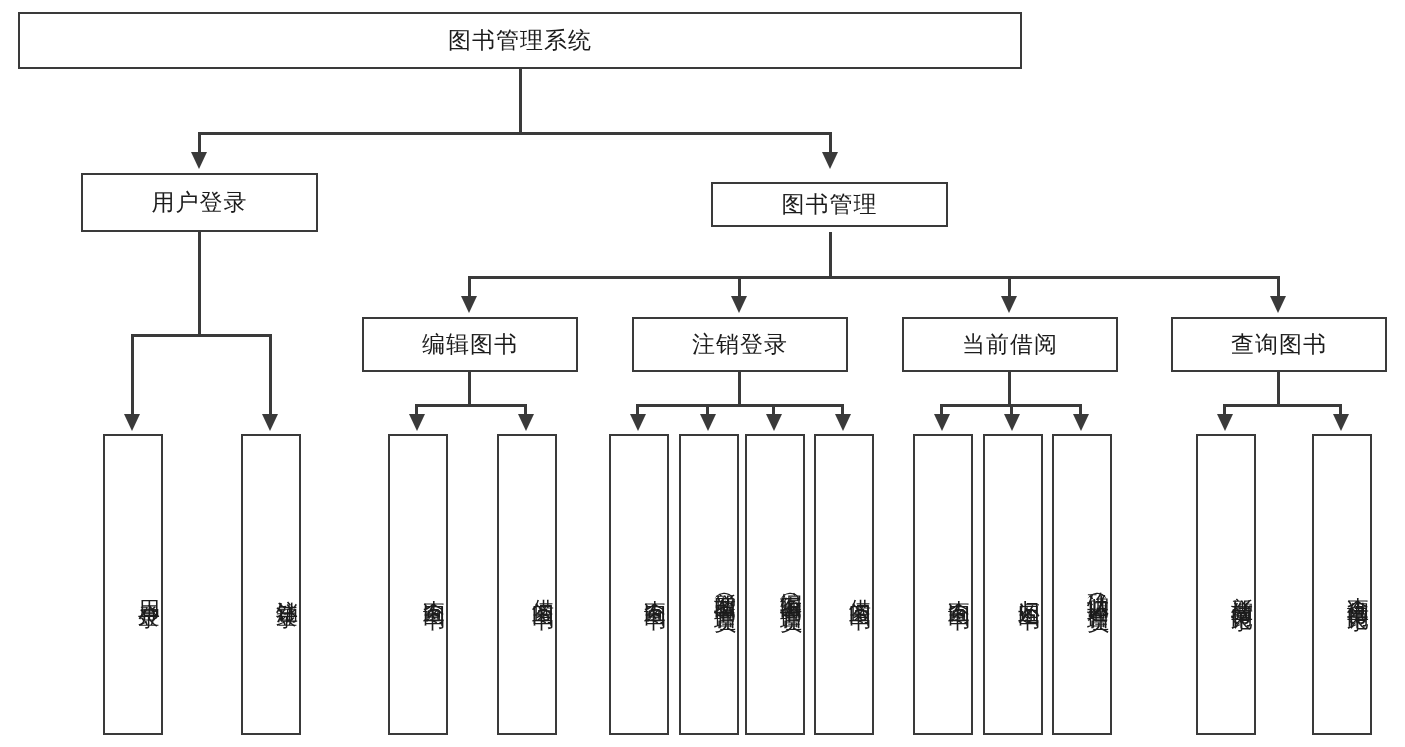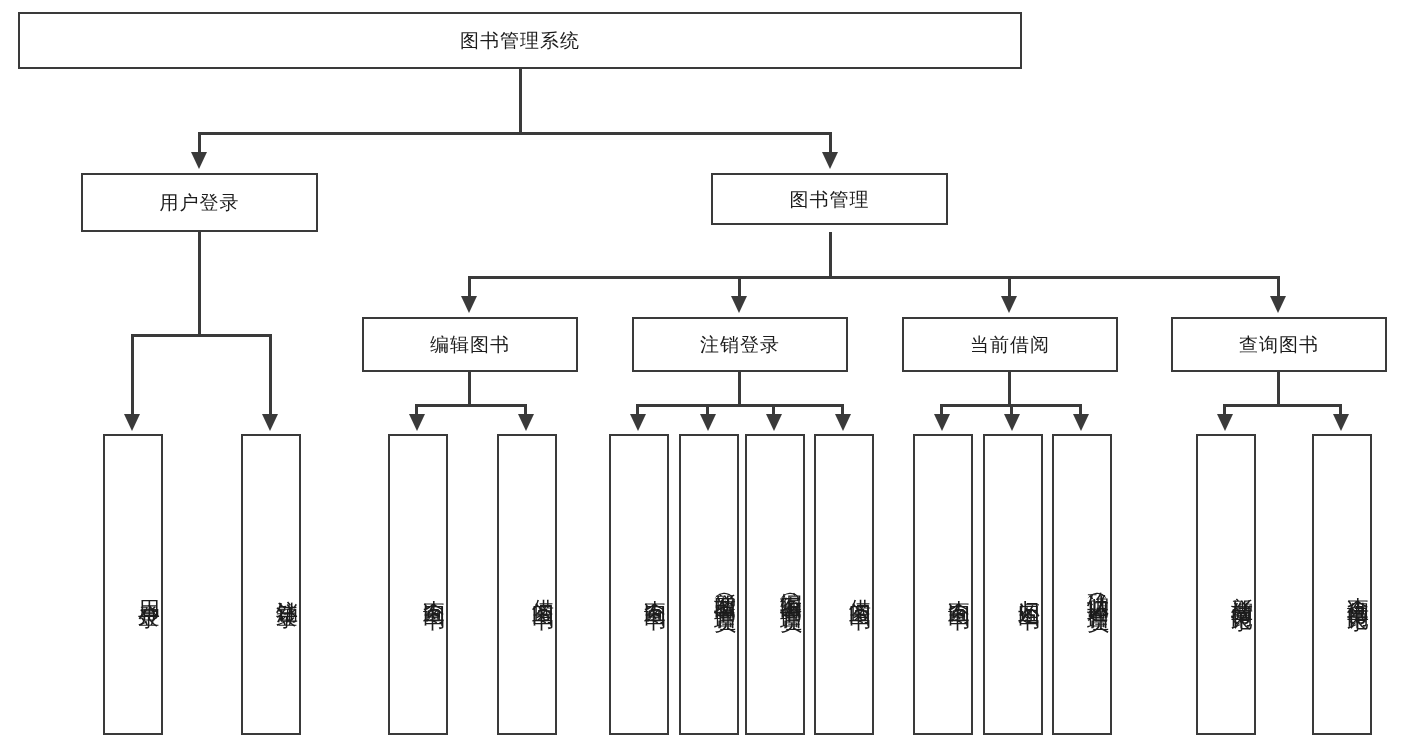--- a/index.html
+++ b/index.html
@@ -21,21 +21,21 @@
     position: absolute;
     box-sizing: border-box;
     border: 2px solid #3a3a3a;
     background: #ffffff;
     display: flex;
     align-items: center;
     justify-content: center;
     color: #1c1c1c;
   }
   .node.h {
-    font-size: 19px;
+    font-size: 23px;
     letter-spacing: 1px;
     line-height: 1.2;
   }
   .node.v {
     font-size: 22px;
     writing-mode: vertical-rl;
     text-orientation: upright;
     align-items: flex-start;
     justify-content: center;
     padding-top: 6px;
@@ -83,21 +83,21 @@
 
   <div class="edge vline" style="left:198px; top:132px; width:3px; height:24px;"></div>
   <div class="arrow" style="left:191px; top:152px;"></div>
 
   <div class="edge vline" style="left:829px; top:132px; width:3px; height:24px;"></div>
   <div class="arrow" style="left:822px; top:152px;"></div>
 
   <div class="node h" style="left:81px; top:173px; width:237px; height:59px;">
     <span>用户登录</span>
   </div>
-  <div class="node h" style="left:711px; top:173px; width:237px; height:52px;">
+  <div class="node h" style="left:711px; top:182px; width:237px; height:45px;">
     <span>图书管理</span>
   </div>
 
   <div class="edge vline" style="left:198px; top:232px; width:3px; height:104px;"></div>
   <div class="edge hline" style="left:131px; top:334px; width:140px; height:3px;"></div>
   <div class="edge vline" style="left:131px; top:334px; width:3px; height:84px;"></div>
   <div class="arrow" style="left:124px; top:414px;"></div>
   <div class="edge vline" style="left:269px; top:334px; width:3px; height:84px;"></div>
   <div class="arrow" style="left:262px; top:414px;"></div>
 

